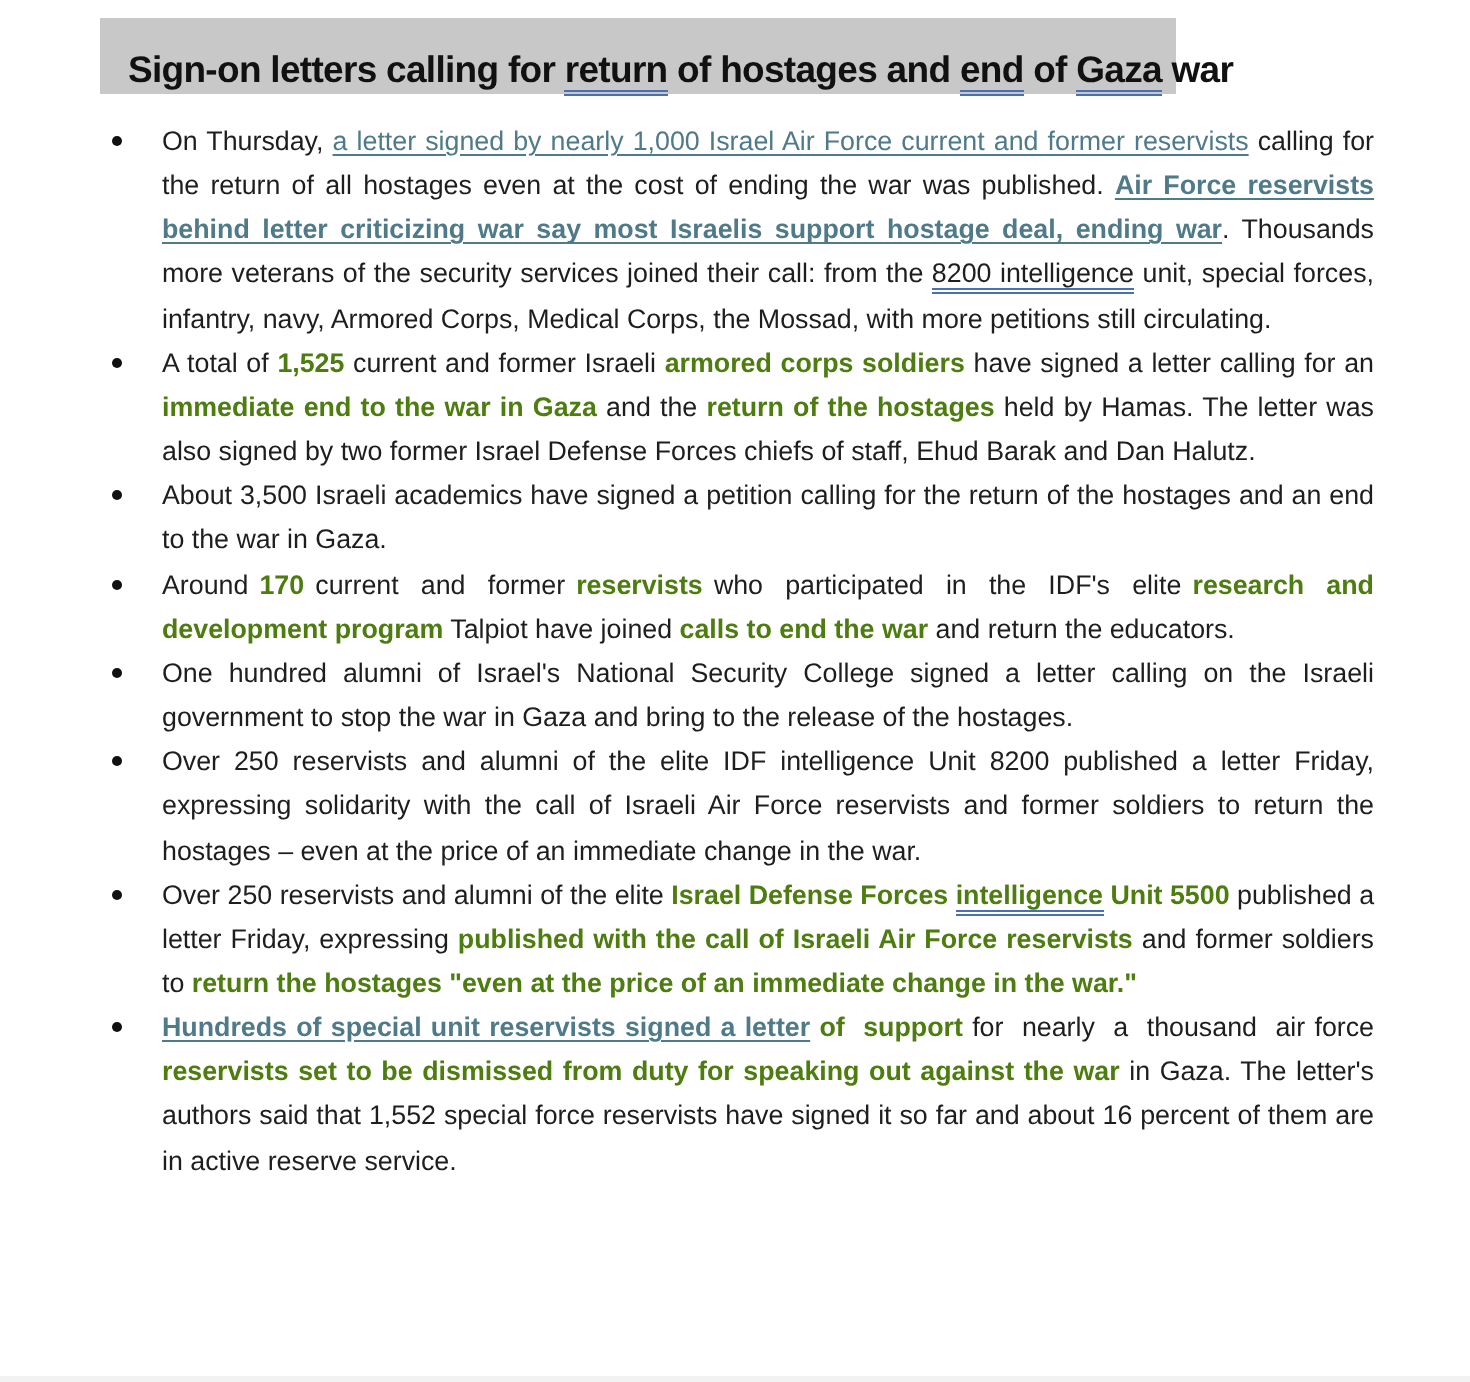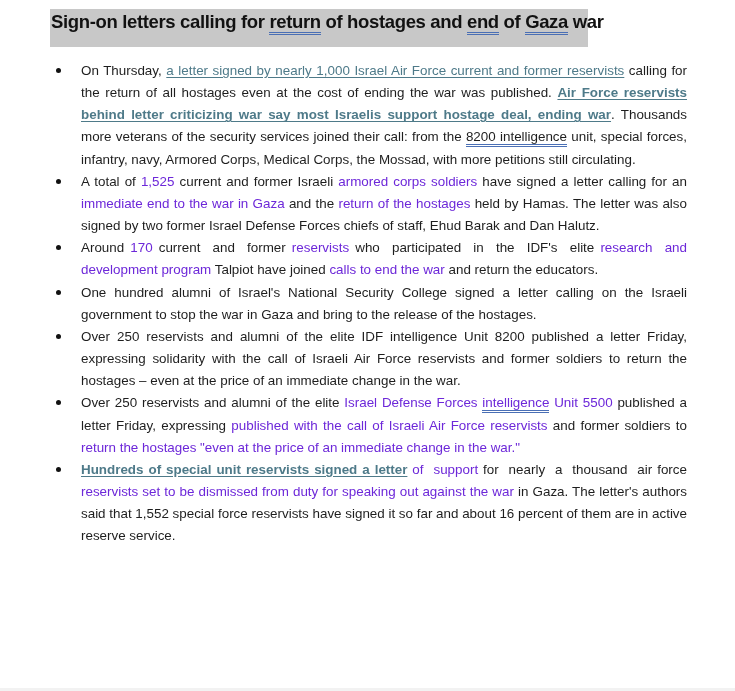--- a/index.html
+++ b/index.html
@@ -5,21 +5,21 @@
   html, body { margin: 0; padding: 0; }
   body {
     width: 735px; height: 691px; overflow: hidden; background: #ffffff;
     font-family: "DejaVu Sans", sans-serif; color: #1a1a1a; position: relative;
   }
   .title-box {
     position: absolute; left: 50px; top: 9px; width: 538px; height: 38px;
     background: #c8c8c8;
   }
   .title {
-    position: absolute; left: 51px; top: 11px; margin: 0;
+    position: absolute; left: 51px; top: 11px; margin: 13px;
     font-family: "Liberation Sans", sans-serif; font-weight: bold;
     font-size: 18.5px; letter-spacing: -0.35px; color: #111; white-space: nowrap;
   }
   .dbl {
     text-decoration: none;
     border-bottom: 3px double #4a6fb5;
     padding-bottom: 0px;
   }
   ul.bullets {
     position: absolute; left: 0; top: 48px; margin: 12px; padding: 0;
@@ -27,39 +27,40 @@
   }
   ul.bullets li {
     position: relative; padding-left: 69px; width: 606px;
     font-family: "Liberation Sans", sans-serif; font-size: 13.4px;
     line-height: 22.15px; text-align: justify; color: #1e1e1e;
   }
   ul.bullets li::before {
     content: ""; position: absolute; left: 44px; top: 8px;
     width: 5px; height: 5px; border-radius: 50%; background: #111;
   }
-  b { font-weight: normal; color: #6d28d9; }
+  b { font-weight: bold; color: #4d7c0f; }
   a.lnk { color: #4e7a89; text-decoration: underline; text-underline-offset: 2px; }
   a.lnk.bold { font-weight: bold; }
   .footer-strip {
     position: absolute; left: 0; top: 688px; width: 735px; height: 3px; background: #f2f2f2;
   }
 </style>
 </head>
 <body>
 
 <div class="title-box"></div>
 <h1 class="title"><span>Sign-on letters calling for </span><span class="dbl">return</span><span> of hostages and </span><span class="dbl">end</span><span> of </span><span class="dbl">Gaza</span><span> war</span></h1>
 
 <ul class="bullets">
   <li><span>On Thursday, </span><a class="lnk">a letter signed by nearly 1,000 Israel Air Force current and former reservists</a><span> calling for the return of all hostages even at the cost of ending the war was published. </span><a class="lnk bold">Air Force reservists behind letter criticizing war say most Israelis support hostage deal, ending war</a><span>. Thousands more veterans of the security services joined their call: from the </span><span class="dbl">8200 intelligence</span><span> unit, special forces, infantry, navy, Armored Corps, Medical Corps, the Mossad, with more petitions still circulating.</span></li>
 
   <li><span>A total of </span><b>1,525</b><span> current and former Israeli </span><b>armored corps soldiers</b><span> have signed a letter calling for an </span><b>immediate end to the war in Gaza</b><span> and the </span><b>return of the hostages</b><span> held by Hamas. The letter was also signed by two former Israel Defense Forces chiefs of staff, Ehud Barak and Dan Halutz.</span></li>
 
 
+  <li><span>About 3,500 Israeli academics have signed a petition calling for the return of the hostages and an end to the war in Gaza.</span></li>
 
   <li><span>Around </span><b>170</b><span style="white-space:pre-wrap"> current  and  former </span><b>reservists</b><span style="white-space:pre-wrap"> who  participated  in  the  IDF's  elite </span><b style="white-space:pre-wrap">research  and development program</b><span> Talpiot have joined </span><b>calls to end the war</b><span> and return the educators.</span></li>
 
   <li><span>One hundred alumni of Israel's National Security College signed a letter calling on the Israeli government to stop the war in Gaza and bring to the release of the hostages.</span></li>
 
   <li><span>Over 250 reservists and alumni of the elite IDF intelligence Unit 8200 published a letter Friday, expressing solidarity with the call of Israeli Air Force reservists and former soldiers to return the hostages – even at the price of an immediate change in the war.</span></li>
 
 
   <li><span> Over 250 reservists and alumni of the elite </span><b>Israel Defense Forces </b><b class="dbl">intelligence</b><b> Unit 5500</b><span> published a letter Friday, expressing </span><b>published with the call of Israeli Air Force reservists</b><span> and former soldiers to </span><b>return the hostages "even at the price of an immediate change in the war."</b></li>
 

